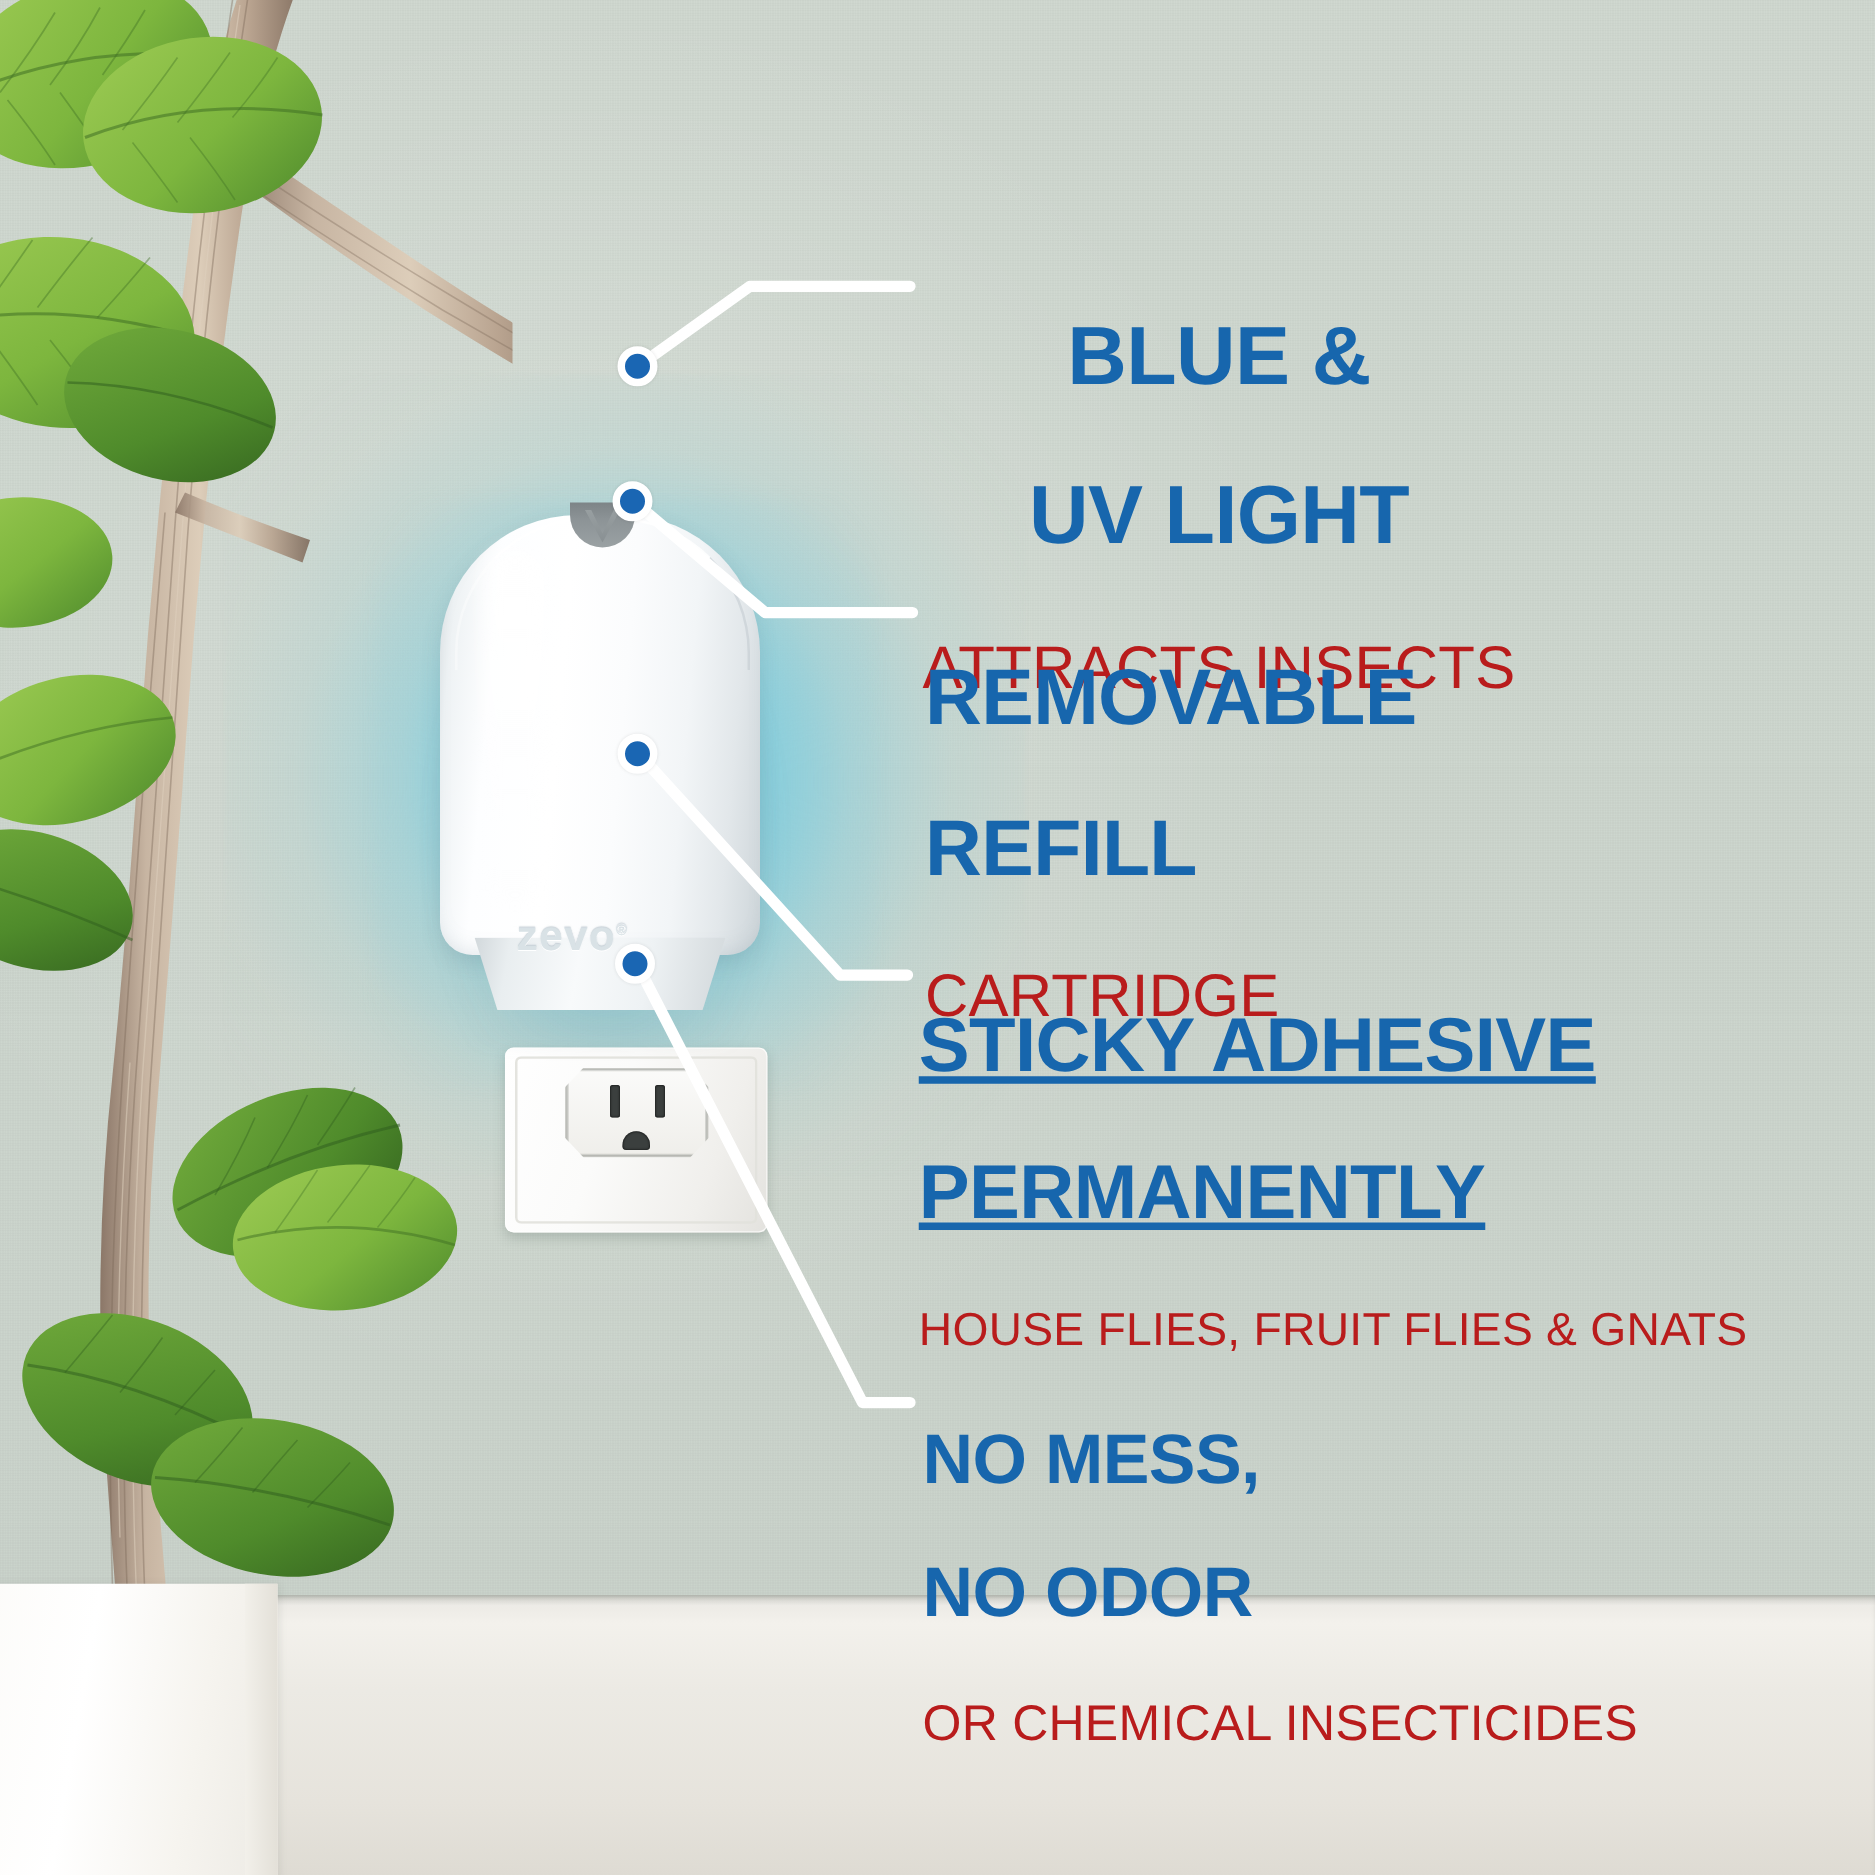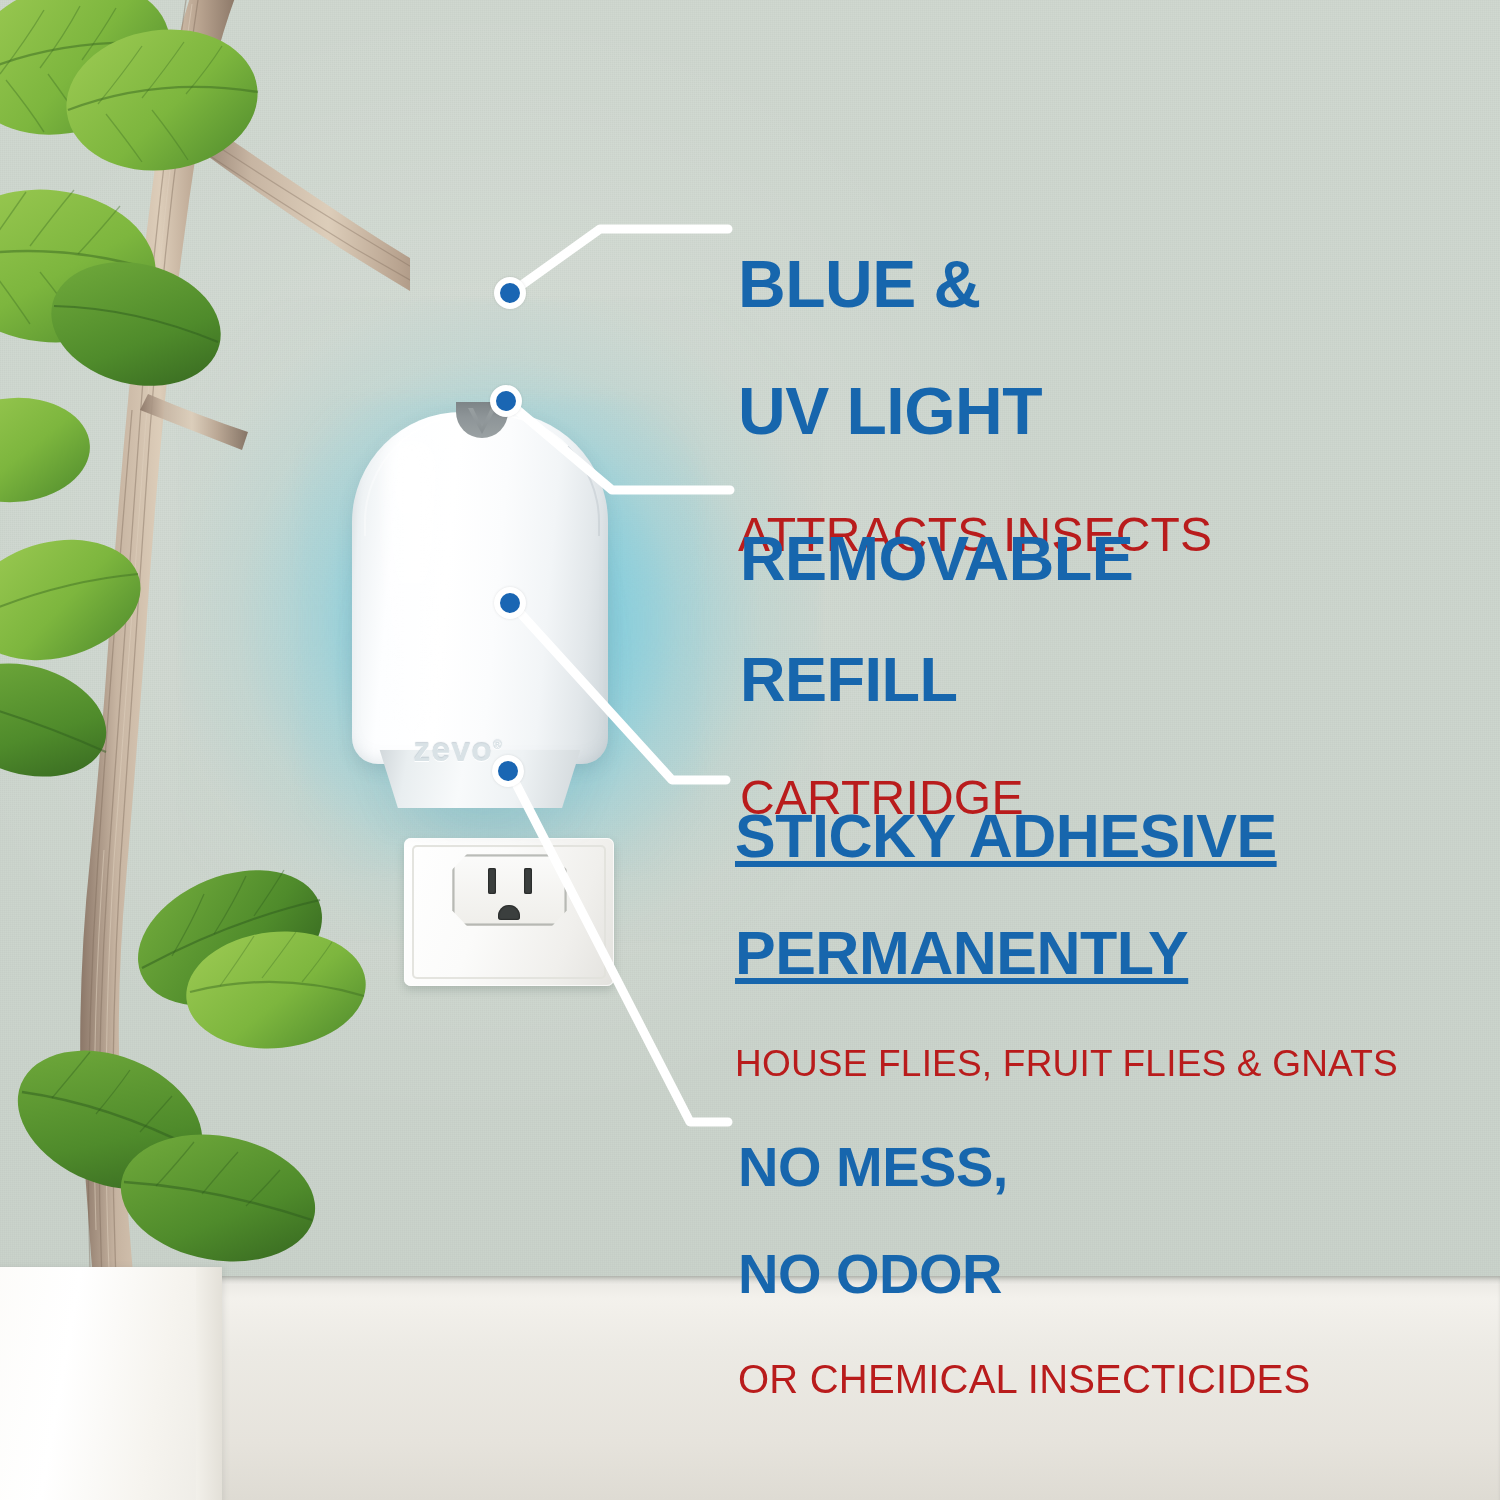--- a/index.html
+++ b/index.html
@@ -73,21 +73,21 @@
   .c-title{
     color:#1766ad;font-weight:bold;letter-spacing:-0.5px;line-height:.96;
     text-transform:uppercase;white-space:pre-line;
   }
   .c-sub{
     color:#b91c1c;font-weight:normal;letter-spacing:.2px;line-height:1.02;
     text-transform:uppercase;margin-top:4px;
   }
 
   #co1{left:738px;top:190px;}
-  #co1 .c-title{font-size:66px;}
+  #co1 .c-title{font-size:66px;text-align:center;}
   #co1 .c-sub{font-size:48px;}
 
   #co2{left:740px;top:468px;}
   #co2 .c-title{font-size:63px;}
   #co2 .c-sub{font-size:48px;}
 
   #co3{left:735px;top:748px;}
   #co3 .c-title{font-size:61px;text-decoration:underline;}
   #co3 .c-sub{font-size:37px;}
 

